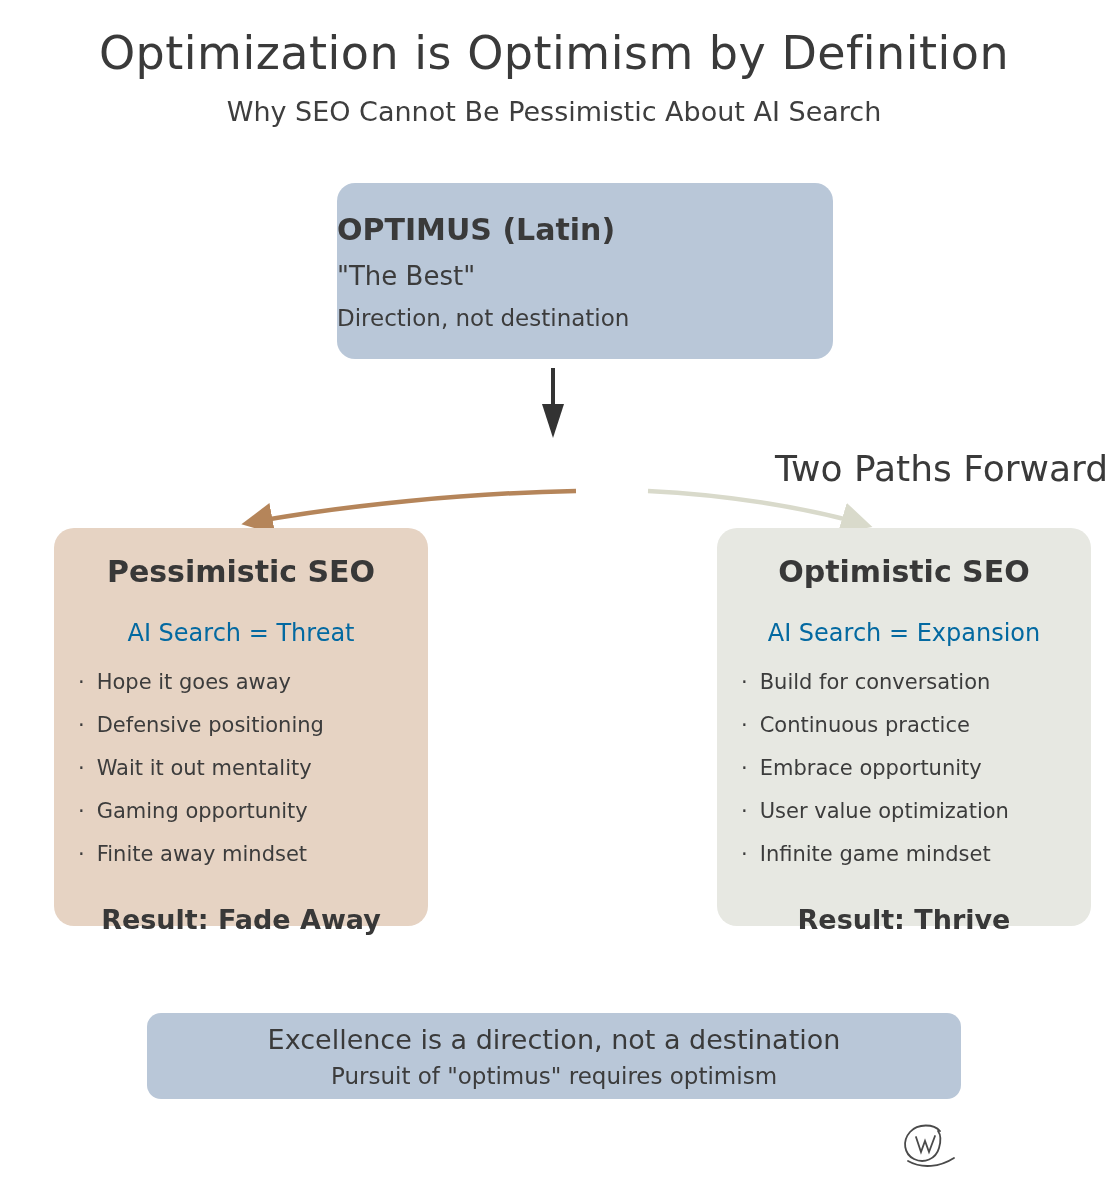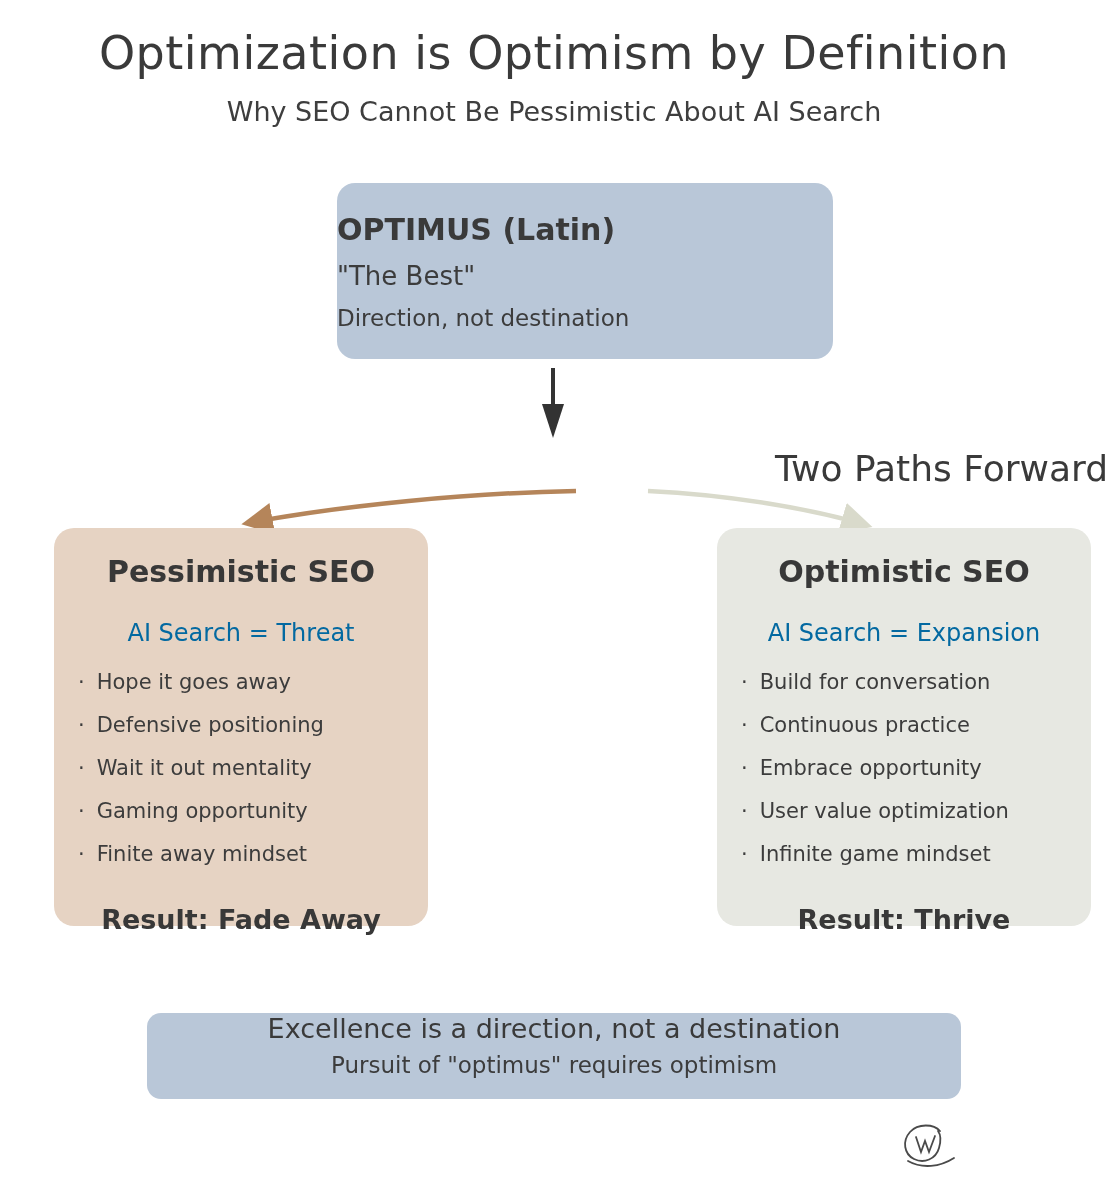--- a/index.html
+++ b/index.html
@@ -87,21 +87,21 @@
   .bullet-list li::before { content: "·"; margin-right: 12px; }
   .box-result { font-size: 27px; font-weight: bold; color: #383838; margin-top: 18px; }
 
   .conclusion-box {
     position: absolute;
     left: 147px; top: 1013px;
     width: 814px; height: 86px;
     background: #b9c7d8;
     border-radius: 14px;
     display: flex; flex-direction: column;
-    align-items: center; 
+    align-items: center; justify-content: center;
     gap: 8px;
   }
   .conclusion-line1 { font-size: 27px; color: #3a3a3a; }
   .conclusion-line2 { font-size: 23px; color: #3c3c3c; }
 
   .signature { position: absolute; left: 896px; top: 1120px; }
 </style>
 </head>
 <body>
 

